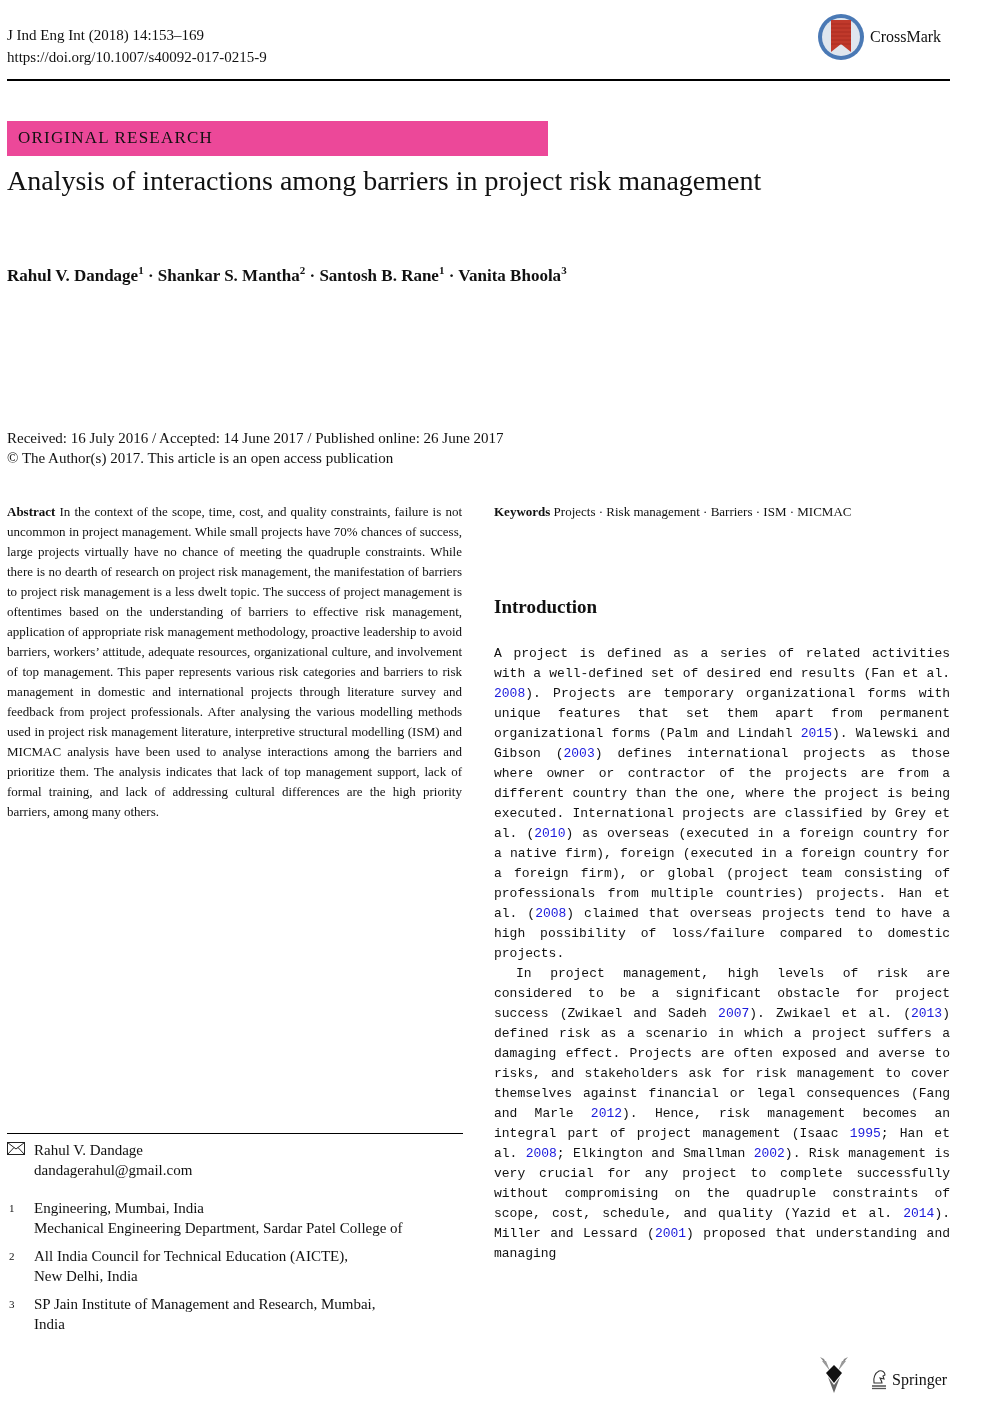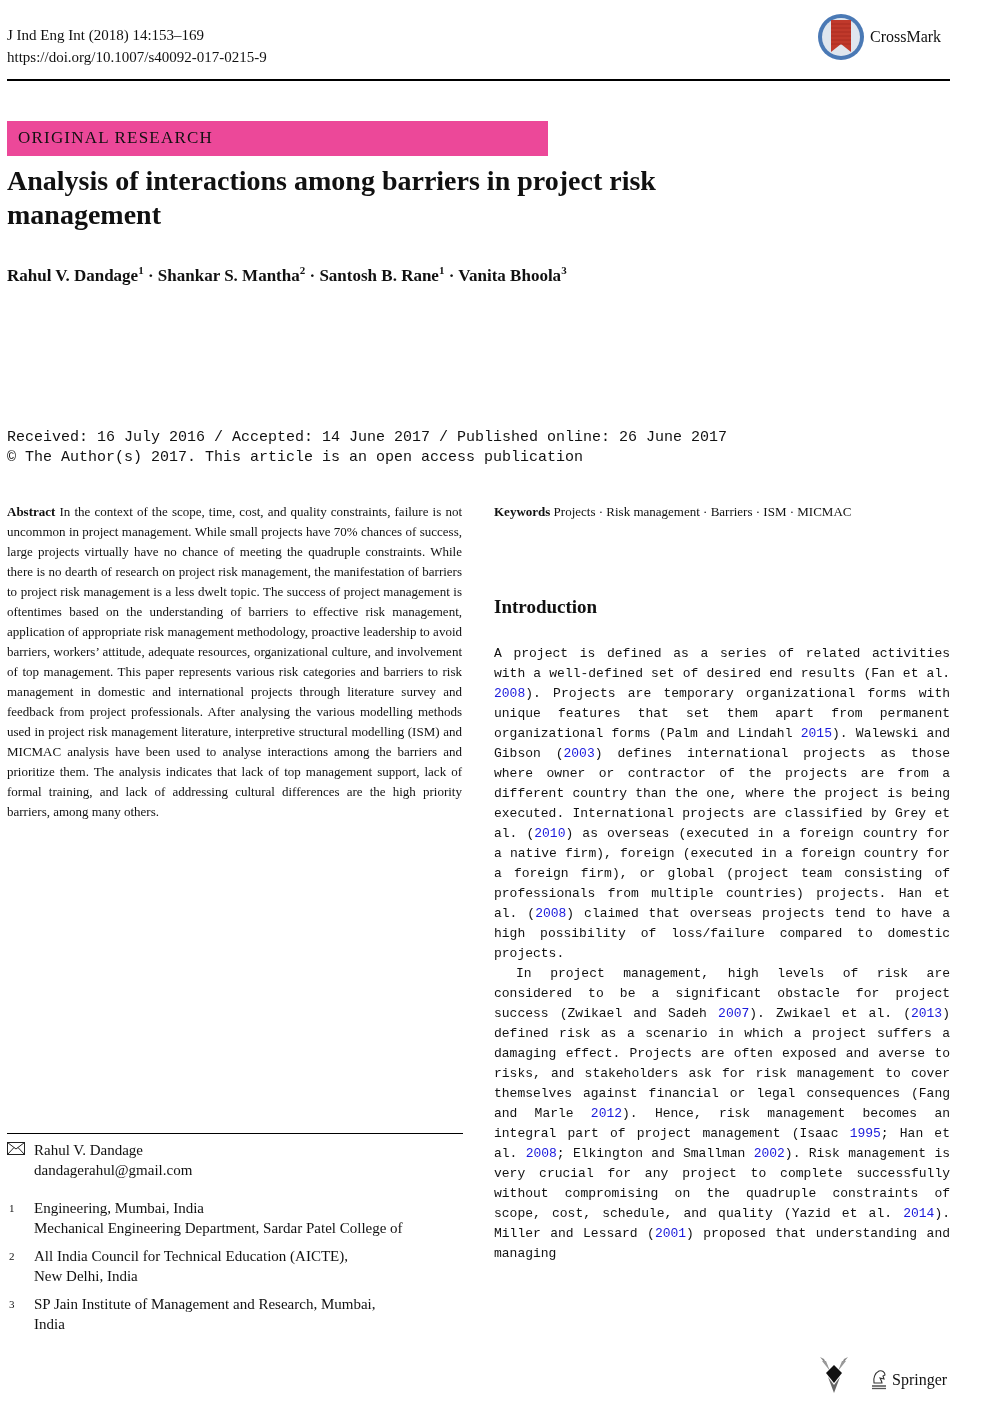--- a/index.html
+++ b/index.html
@@ -12,25 +12,25 @@
   .rule-top { left: 7px; top: 79px; width: 943px; height: 2px; background: #000; }
   .orig-band {
     left: 7px; top: 81px; width: 541px; height: 35px; background: #ec4899; margin-top: 40px;
   }
   .orig-band span {
     position: absolute; left: 11px; top: 7px; font-size: 17px; letter-spacing: 1.2px; color: #111;
   }
   .crossmark { left: 816px; top: 12px; width: 50px; height: 50px; }
   .crossmark-label { left: 870px; top: 28px; font-size: 16px; text-align: center; }
   .title {
-    left: 7px; top: 164px; width: 780px; font-size: 28px; line-height: 34px; font-weight: bold;
+    left: 7px; top: 164px; width: 780px; font-size: 28px; line-height: 34px; font-weight: normal;
   }
   .authors { left: 7px; top: 264px; font-size: 17px; font-weight: bold; }
   .authors sup { font-size: 11px; }
-  .dates { left: 7px; top: 428px; font-size: 15px; line-height: 20px; font-family: Liberation Mono, monospace; }
+  .dates { left: 7px; top: 428px; font-size: 15px; line-height: 20px; }
   .col-text {
     font-size: 13px; line-height: 20px; text-align: justify; text-align-last: left;
   }
   .abstract { left: 7px; top: 502px; width: 455px; }
   .abstract b { font-weight: bold; }
   .keywords { left: 494px; top: 502px; width: 456px; }
   .intro-h { left: 494px; top: 596px; font-size: 19px; font-weight: bold; }
   .intro { left: 494px; top: 644px; width: 456px; font-family: Liberation Mono, monospace; }
   .intro p { margin: 0; }
   .intro p.indent { text-indent: 22px; }

